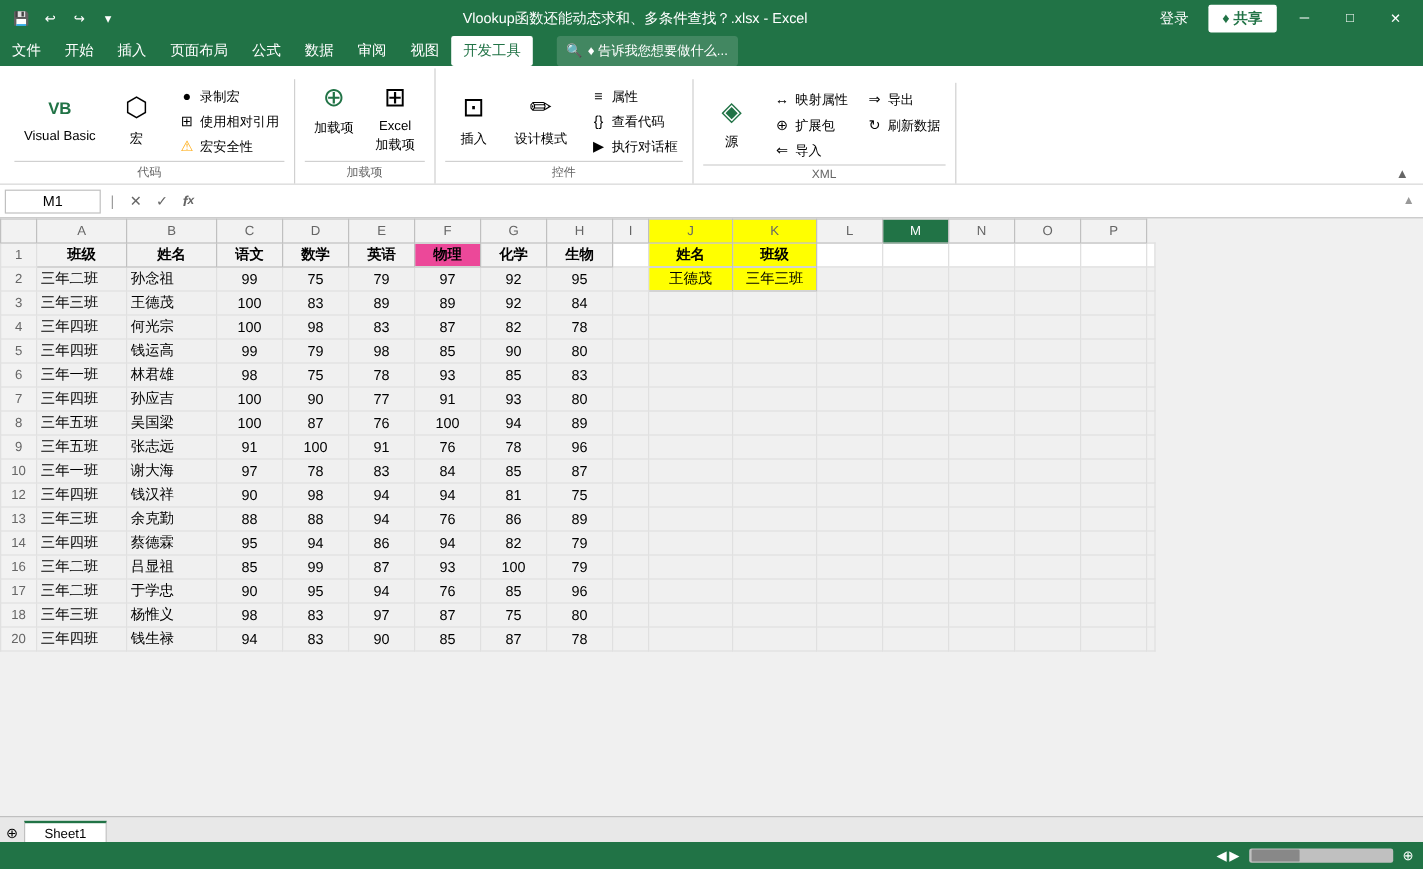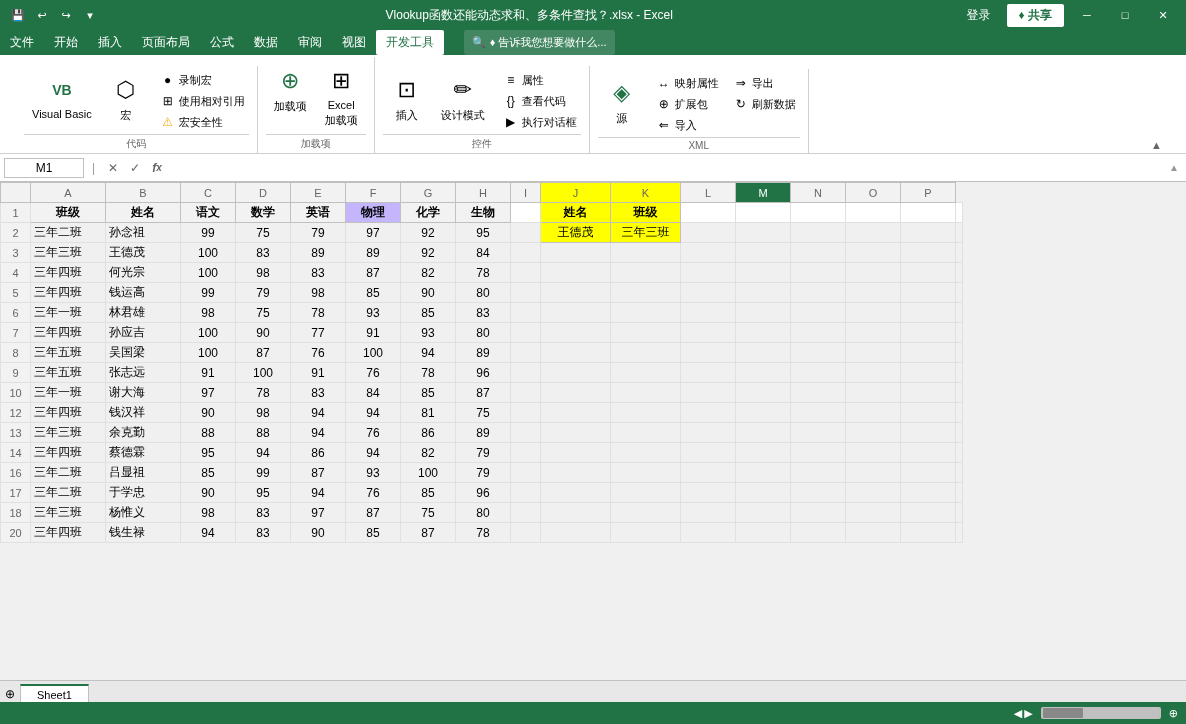--- a/index.html
+++ b/index.html
@@ -36,21 +36,21 @@
     
     .ribbon {
       background: white;
       border-bottom: 1px solid #d0d0d0;
       padding: 2px 0 0 0;
     }
     
     .ribbon-content {
       display: flex;
       align-items: flex-end;
-      padding: 0 16px;
+      padding: 0 4px;
       min-height: 88px;
     }
     
     .ribbon-group {
       display: flex;
       flex-direction: column;
       align-items: flex-start;
       border-right: 1px solid #d0d0d0;
       padding: 0 8px;
       min-height: 80px;
@@ -458,21 +458,21 @@
         </tr>
       </thead>
       <tbody id="grid-body">
       <tr>
             <td style="height: 20px; border: 1px solid rgb(224, 224, 224); background: rgb(242, 242, 242); font-size: 11px; color: rgb(102, 102, 102); text-align: center; padding: 0px;">1</td>
             <td style="height: 20px; font-size: 12px; padding: 0px 3px; white-space: nowrap; overflow: hidden; text-align: center; font-weight: bold; background: rgb(242, 242, 242); border: 1px solid rgb(192, 192, 192);">班级</td>
             <td style="height: 20px; font-size: 12px; padding: 0px 3px; white-space: nowrap; overflow: hidden; text-align: center; font-weight: bold; background: rgb(242, 242, 242); border: 1px solid rgb(192, 192, 192);">姓名</td>
             <td style="height: 20px; font-size: 12px; padding: 0px 3px; white-space: nowrap; overflow: hidden; text-align: center; font-weight: bold; background: rgb(242, 242, 242); border: 1px solid rgb(192, 192, 192);">语文</td>
             <td style="height: 20px; font-size: 12px; padding: 0px 3px; white-space: nowrap; overflow: hidden; text-align: center; font-weight: bold; background: rgb(242, 242, 242); border: 1px solid rgb(192, 192, 192);">数学</td>
             <td style="height: 20px; font-size: 12px; padding: 0px 3px; white-space: nowrap; overflow: hidden; text-align: center; font-weight: bold; background: rgb(242, 242, 242); border: 1px solid rgb(192, 192, 192);">英语</td>
-            <td style="height: 20px; font-size: 12px; padding: 0px 3px; white-space: nowrap; overflow: hidden; text-align: center; font-weight: bold; background: #c4b5fd; border: 1px solid rgb(192, 192, 192);">物理</td>
+            <td style="height: 20px; font-size: 12px; padding: 0px 3px; white-space: nowrap; overflow: hidden; text-align: center; font-weight: bold; background: #ec4899; border: 1px solid rgb(192, 192, 192);">物理</td>
             <td style="height: 20px; font-size: 12px; padding: 0px 3px; white-space: nowrap; overflow: hidden; text-align: center; font-weight: bold; background: rgb(242, 242, 242); border: 1px solid rgb(192, 192, 192);">化学</td>
             <td style="height: 20px; font-size: 12px; padding: 0px 3px; white-space: nowrap; overflow: hidden; text-align: center; font-weight: bold; background: rgb(242, 242, 242); border: 1px solid rgb(192, 192, 192);">生物</td>
             <td style="height: 20px; border: 1px solid rgb(224, 224, 224); font-size: 12px; padding: 0px 3px; white-space: nowrap; overflow: hidden; background: white;"></td>
             <td style="height: 20px; font-size: 12px; padding: 0px 3px; white-space: nowrap; overflow: hidden; text-align: center; font-weight: bold; background: rgb(255, 255, 0); border: 1px solid rgb(192, 192, 192);">姓名</td>
             <td style="height: 20px; font-size: 12px; padding: 0px 3px; white-space: nowrap; overflow: hidden; text-align: center; font-weight: bold; background: rgb(255, 255, 0); border: 1px solid rgb(192, 192, 192);">班级</td>
             <td style="height: 20px; border: 1px solid rgb(224, 224, 224); font-size: 12px; padding: 0px 3px; white-space: nowrap; overflow: hidden; background: white;"></td>
             <td style="height: 20px; border: 1px solid rgb(224, 224, 224); font-size: 12px; padding: 0px 3px; white-space: nowrap; overflow: hidden; background: white;"></td>
             <td style="height: 20px; border: 1px solid rgb(224, 224, 224); font-size: 12px; padding: 0px 3px; white-space: nowrap; overflow: hidden; background: white;"></td>
             <td style="height: 20px; border: 1px solid rgb(224, 224, 224); font-size: 12px; padding: 0px 3px; white-space: nowrap; overflow: hidden; background: white;"></td>
             <td style="height: 20px; border: 1px solid rgb(224, 224, 224); font-size: 12px; padding: 0px 3px; white-space: nowrap; overflow: hidden; background: white;"></td>

